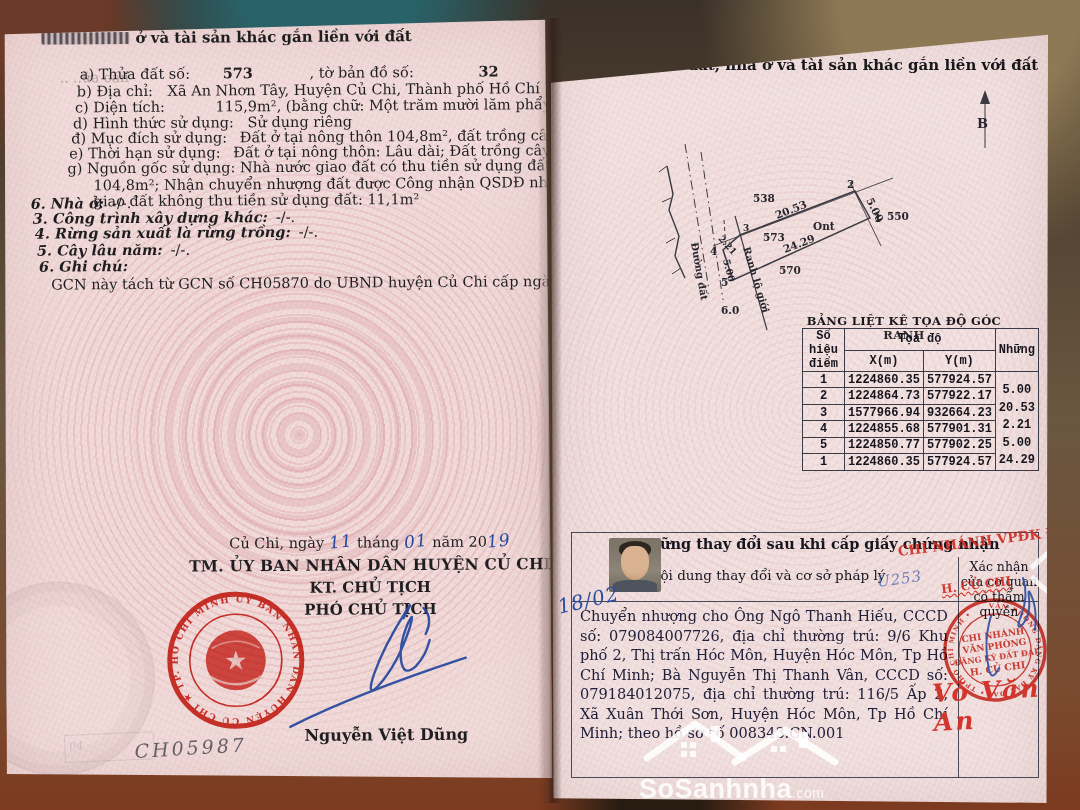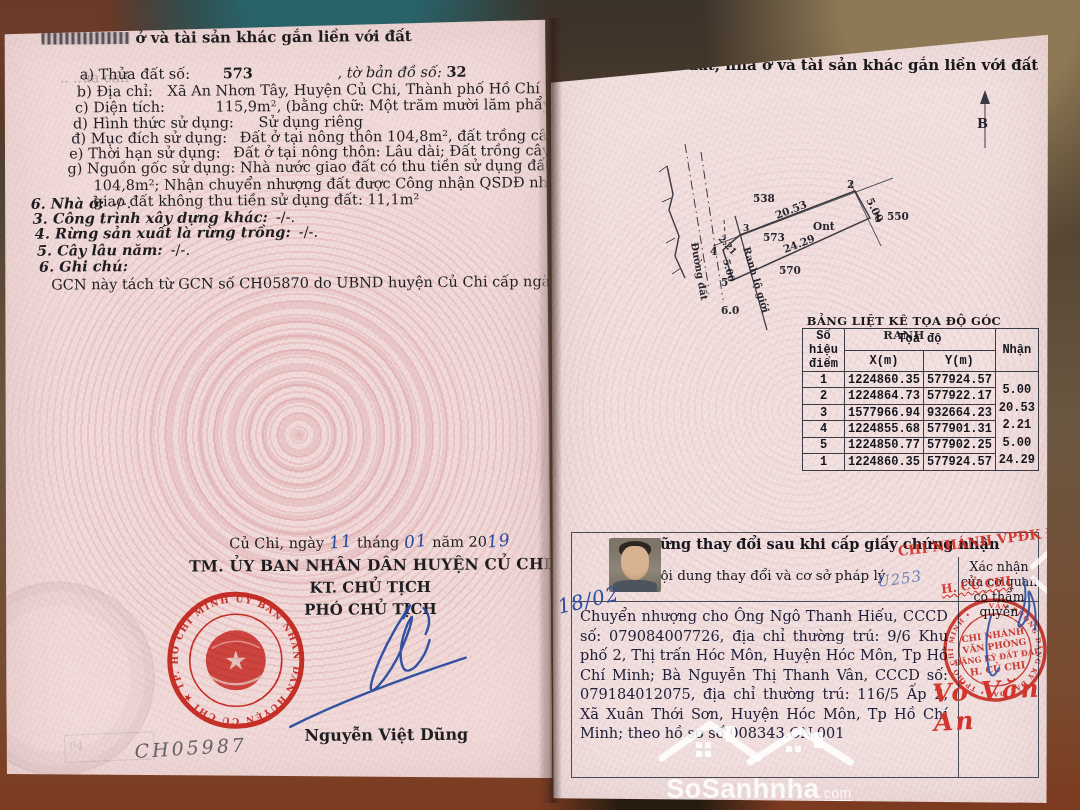--- a/index.html
+++ b/index.html
@@ -79,22 +79,22 @@
   .photo .face{position:absolute;left:12px;top:8px;width:28px;height:34px;border-radius:45% 45% 55% 55%;
     background:radial-gradient(circle at 50% 38%, #d9b291 0 55%, #bf9573 100%);}
   .photo .shirt{position:absolute;left:4px;bottom:0;width:44px;height:12px;border-radius:40% 40% 0 0;background:#4e545e;}
   .wm-name{position:absolute;color:rgba(255,255,255,.82);font-family:"Liberation Sans","DejaVu Sans",sans-serif;
     font-weight:700;font-size:31px;letter-spacing:.5px;text-shadow:0 0 2px rgba(255,255,255,.25);white-space:nowrap;}
   .hand-blue{position:absolute;color:#2c4da1;font-style:italic;font-size:20px;transform:rotate(-13deg);letter-spacing:1px;}
   .hand-blue.small{font-size:15px;opacity:.65;transform:rotate(-8deg);}
   .red-diag{position:absolute;color:#cf2b20;font-weight:700;white-space:nowrap;transform:rotate(-7deg);opacity:.9;}
   .red-script{position:absolute;color:#d3342b;font-style:italic;font-weight:700;font-size:25px;
     letter-spacing:2px;transform:rotate(-3deg);}
-  .wm-logo{position:absolute;text-align:center;color:rgba(255,255,255,.85);
-    font-family:"Liberation Sans","DejaVu Sans",sans-serif;text-decoration:underline;}
+  .wm-logo{position:absolute;text-align:left;color:rgba(255,255,255,.85);
+    font-family:"Liberation Sans","DejaVu Sans",sans-serif;}
   .wm-logo .brand{font-weight:700;font-size:27px;letter-spacing:.5px;}
   .wm-logo .brand small{font-size:14px;font-weight:400;}
   svg text{font-family:"DejaVu Serif","Liberation Serif",serif;}
 </style>
 </head>
 <body>
 
 <div id="scene">
 
   <div class="page" id="page-left">
@@ -102,34 +102,34 @@
     <div class="rosette inner" style="left:115px;top:235px;width:360px;height:360px;"></div>
 
     <div class="lp" style="left:40px;top:8px;font-weight:700;font-size:15px;">
       <span class="smudge"></span><span>ở và tài sản khác gắn liền với đất</span>
     </div>
     <div class="lp faint" style="left:58px;top:28px;">.. ..ữa căn</div>
 
     <div class="lp" style="left:78px;top:44px;">
       <span>a) Thửa đất số:</span>
       <b style="margin-left:28px;">573</b>
-      <span style="margin-left:80px;font-style:italic;">, tờ bản đồ số:</span>
-      <b style="">32</b>
+      <span style="margin-left:52px;">, tờ bản đồ số:</span>
+      <b style="margin-left:60px;">32</b>
     </div>
     <div class="lp" style="left:75px;top:62px;">
       <span>b) Địa chỉ:</span>
       <span style="margin-left:10px;">Xã An Nhơn Tây, Huyện Củ Chi, Thành phố Hồ Chí Minh</span>
     </div>
     <div class="lp" style="left:73px;top:78px;">
       <span>c) Diện tích:</span>
       <span style="margin-left:46px;">115,9m², (bằng chữ: Một trăm mười lăm phẩy chín mét vuông)</span>
     </div>
     <div class="lp" style="left:71px;top:94px;">
       <span>d) Hình thức sử dụng:</span>
-      <span style="margin-left:20px;">Sử dụng riêng</span>
+      <span style="margin-left:9px;">Sử dụng riêng</span>
     </div>
     <div class="lp" style="left:69px;top:109px;">
       <span>đ) Mục đích sử dụng:</span>
       <span style="margin-left:8px;">Đất ở tại nông thôn 104,8m², đất trồng cây hàng năm khác 11,1m²</span>
     </div>
     <div class="lp" style="left:67px;top:124px;">
       <span>e) Thời hạn sử dụng:</span>
       <span style="margin-left:8px;">Đất ở tại nông thôn: Lâu dài; Đất trồng cây hàng năm khác: 2066</span>
     </div>
     <div class="lp hang" style="left:65px;top:139px;width:478px;">
@@ -251,21 +251,21 @@
       <colgroup>
           <col style="width:42px">
           <col style="width:64px">
           <col style="width:58px">
           <col style="width:40px">
         </colgroup>
       <tbody>
           <tr>
         <th rowspan="2"><span>Số hiệu</span><br><span>điểm</span></th>
         <th colspan="2">Tọa độ</th>
-        <th rowspan="2">Nhận</th>
+        <th rowspan="2">Những</th>
       </tr>
       <tr>
             <th>X(m)</th>
             <th>Y(m)</th>
           </tr>
       <tr>
             <td>1</td>
             <td>1224860.35</td>
             <td>577924.57</td>
             <td class="edge" rowspan="6" style="vertical-align:top;border-top:1.2px solid #3c3b45;">

